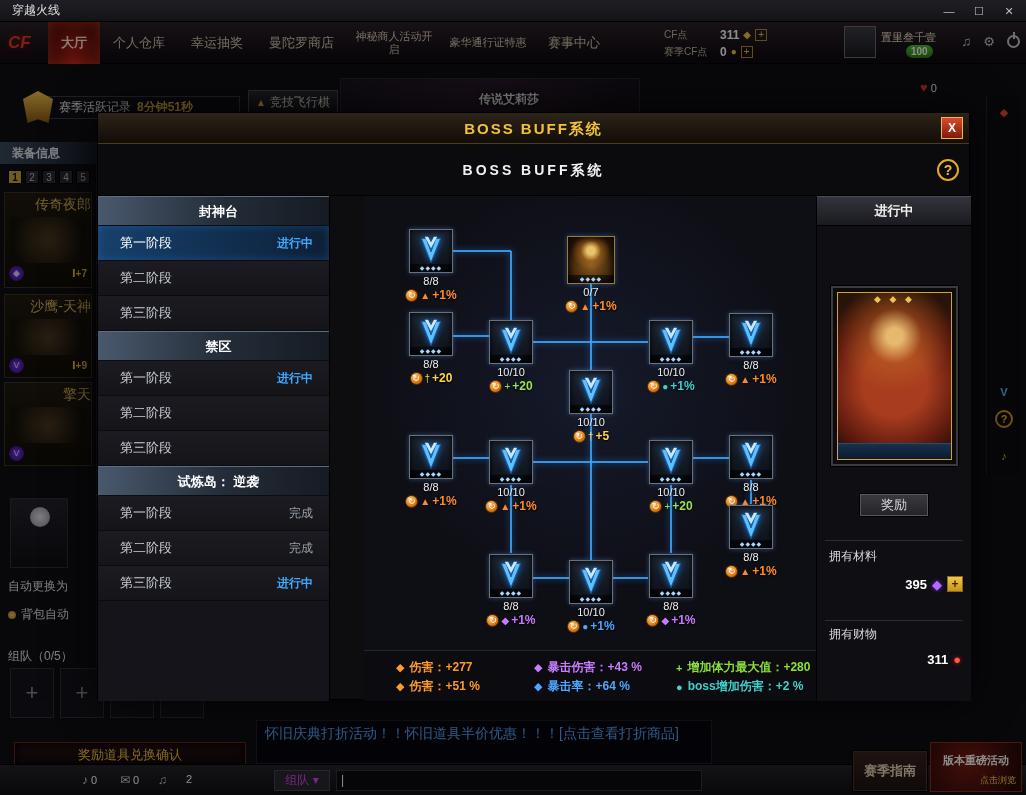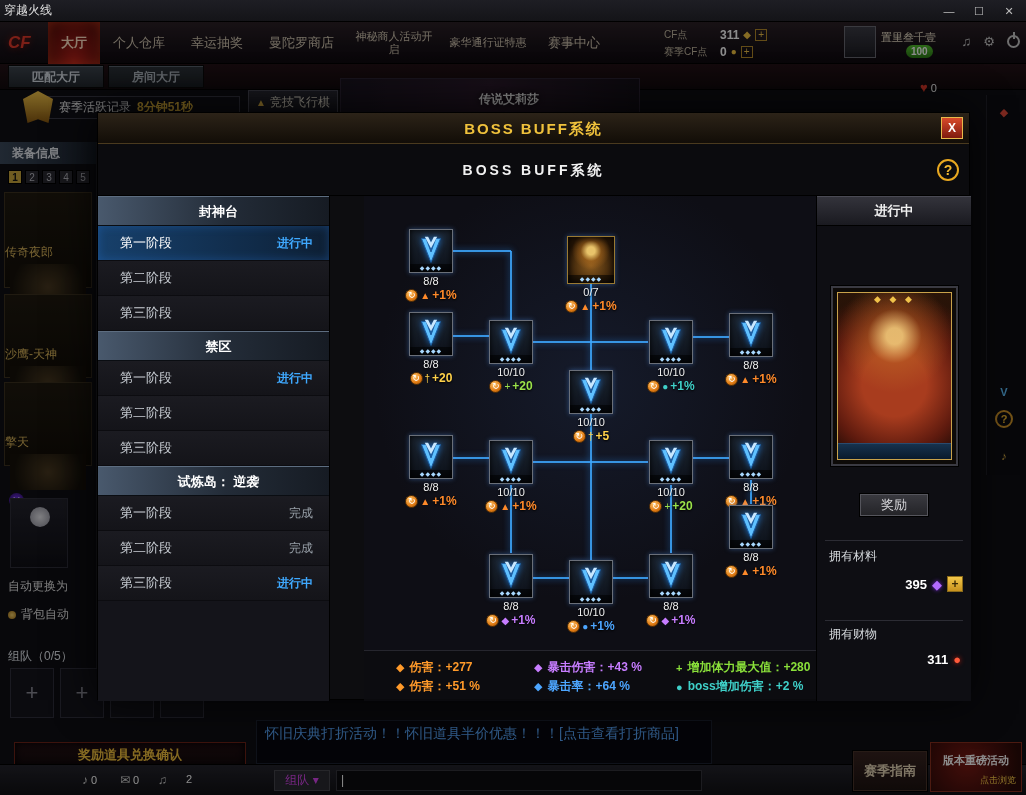--- a/index.html
+++ b/index.html
@@ -5,21 +5,21 @@
   * { box-sizing: border-box; margin: 0; padding: 0; }
   html,body { width:1026px; height:795px; }
   body {
     position: relative; overflow: hidden;
     background:#0a0a0c;
     font-family:"Liberation Sans","DejaVu Sans",sans-serif;
     color:#ddd;
   }
   
   #titlebar{position:absolute;left:0;top:0;width:1026px;height:22px;background:linear-gradient(#1e1e24,#141418);border-bottom:1px solid #000;z-index:30;display:flex;align-items:center;}
-  #titlebar .wtitle{font-size:12px;color:#e2e2e2;margin-left:4px;}
+  #titlebar .wtitle{font-size:12px;color:#e2e2e2;margin-left:12px;}
   .win-ctrls{position:absolute;right:2px;top:0;display:flex;}
   .win-btn{width:30px;height:22px;line-height:22px;text-align:center;color:#bdbdbd;font-size:11px;}
   
   #bg{position:absolute;left:0;top:22px;width:1026px;height:773px;background:#101014;}
   
   #nav{position:absolute;left:0;top:0;width:1026px;height:42px;background:linear-gradient(#2c2127,#181218 60%,#100b10);border-bottom:1px solid #000;}
   #cf-logo{position:absolute;left:8px;top:8px;width:38px;height:26px;color:#e23a2a;font-weight:bold;font-style:italic;font-size:17px;text-shadow:0 0 6px #801510;line-height:26px;}
   #nav-tabs{position:absolute;left:48px;top:0;height:42px;display:flex;}
   .nav-item{height:42px;display:flex;align-items:center;justify-content:center;padding:12px 13px;color:#d3c7b2;font-size:13px;text-align:center;line-height:1.2;}
   .nav-item.wrap{width:94px;padding:0 4px;font-size:11px;white-space:normal;}
@@ -61,35 +61,35 @@
   .si-v{top:288px;color:#5fc0ff;font-weight:bold;}
   .si-q{top:315px;color:#f0b830;border:2px solid #d4982a;border-radius:50%;line-height:14px;font-weight:bold;}
   .si-bell{top:352px;color:#e8b84a;}
   
   #equip-panel{position:absolute;left:0;top:120px;width:97px;height:560px;background:#0f0f15;border-right:1px solid #26262c;}
   #equip-header{height:22px;line-height:22px;padding-left:12px;font-size:12px;font-weight:bold;color:#e6eaf0;background:linear-gradient(90deg,#3c4a5c,#1a212c);}
   #equip-tabs{position:absolute;left:8px;top:28px;display:flex;gap:3px;}
   .eq-tab{width:14px;height:14px;font-size:10px;line-height:14px;text-align:center;background:#2a2a32;color:#b8b8c0;border:1px solid #000;}
   .eq-tab.sel{background:#caa83c;color:#141414;font-weight:bold;}
   .equip-card{position:absolute;left:4px;width:88px;background:linear-gradient(#201a10,#120e08);border:1px solid #3c3category;border:1px solid #3c3220;}
-  .equip-card .en{display:block;text-align:left;font-size:12px;color:#d8b35a;padding-top:3px;margin-top:48px;}
+  .equip-card .en{display:block;text-align:right;font-size:14px;color:#d8b35a;padding-top:3px;}
   .equip-card .art{height:46px;margin:3px 5px;background:radial-gradient(circle at 50% 50%,#4a3a22,#17120a 80%);}
   .equip-card .erow{display:flex;justify-content:space-between;align-items:center;padding:0 4px 3px 4px;}
   .vbadge{width:15px;height:15px;border-radius:50%;background:radial-gradient(#7a3aff,#2a0a5e);color:#e0d0ff;font-size:9px;text-align:center;line-height:15px;}
   .elevel{font-size:10px;color:#f0c24a;font-weight:bold;}
   #char-figure{position:absolute;left:10px;top:356px;width:58px;height:70px;background:linear-gradient(#23232d,#101016);border:1px solid #2e2e3a;}
   #char-figure::before{content:"";position:absolute;left:19px;top:8px;width:20px;height:20px;border-radius:50%;background:radial-gradient(#e8e8ee,#8a8a96);}
   #auto-change{position:absolute;left:8px;top:556px;font-size:12px;color:#e4e4e4;width:1000px;}
   #auto-bag{position:absolute;left:8px;top:584px;font-size:12px;color:#e4e4e4;display:flex;align-items:center;gap:5px;width:200px;}
   #auto-bag .dot{width:8px;height:8px;border-radius:50%;background:radial-gradient(#f4d06a,#a8761a);}
   
   #team-label{position:absolute;left:8px;top:626px;font-size:12px;color:#e4e8ee;}
   #team-slots{position:absolute;left:10px;top:646px;display:flex;gap:6px;}
   .slot{width:44px;height:50px;background:#15151c;border:1px solid #30303c;color:#8a8a96;font-size:22px;display:flex;align-items:center;justify-content:center;}
-  #reward-confirm{position:absolute;left:14px;top:720px;width:232px;height:26px;line-height:24px;text-align:center;background:linear-gradient(#241014,#120a0c);border:1px solid #6e2418;color:#f2c23e;font-size:13px;font-weight:bold;box-shadow:inset 0 0 8px #000;}
+  #reward-confirm{position:absolute;left:14px;top:720px;width:232px;height:26px;line-height:24px;text-align:center;background:linear-gradient(#241014,#120a0c);border:1px solid #6e2418;color:#f2c23e;font-size:13px;font-weight:normal;box-shadow:inset 0 0 8px #000;}
   #chat-area{position:absolute;left:256px;top:698px;width:456px;height:44px;background:rgba(6,8,14,.78);border:1px solid #1c2230;padding:4px 8px;}
   #chat-area .msg{font-size:14px;color:#5aa8ff;}
   
   #bottom-bar{position:absolute;left:0;top:742px;width:1026px;height:31px;background:linear-gradient(#24242c,#101014);border-top:1px solid #000;}
   .bb-ico{position:absolute;top:8px;display:flex;gap:3px;align-items:center;color:#cfcfcf;font-size:12px;}
   .bb-ct{color:#fff;font-size:11px;}
   #team-select{position:absolute;left:274px;top:5px;width:56px;height:21px;background:#2a2a32;border:1px solid #45454d;color:#d946ef;font-size:12px;line-height:19px;text-align:center;}
   #chat-input{position:absolute;left:336px;top:5px;width:366px;height:21px;background:#0c0c10;border:1px solid #33333b;color:#fff;font-size:12px;line-height:19px;padding-left:4px;}
   #season-guide{position:absolute;left:852px;top:728px;width:76px;height:42px;background:linear-gradient(#3a2522,#1c1210);border:1px solid #000;box-shadow:inset 0 0 0 1px #4a342a;color:#e8d8b8;font-weight:bold;font-size:13px;display:flex;align-items:center;justify-content:center;}
   #version-event{position:absolute;left:930px;top:720px;width:92px;height:50px;background:radial-gradient(circle at 40% 40%,#7a1a14,#2a0a08 85%);border:1px solid #8a3020;}
@@ -189,26 +189,20 @@
       <div id="avatar"></div>
       <span id="user-name">置里叁千壹</span>
       <span id="level-badge">100</span>
     </div>
     <div id="nav-icons">
       <span class="nav-ico">♫</span>
       <span class="nav-ico">⚙</span>
       <span class="power-ico"></span>
     </div>
   </div>
-  <div id="subnav">
-    <div id="subnav-tabs">
-        <div class="subtab">匹配大厅</div>
-        <div class="subtab dim2">房间大厅</div>
-      </div>
-  </div>
 
   <div id="season-box">
     <span id="season-badge"></span>
     <span class="sl">赛季活跃记录</span>
     <span class="sv">8分钟51秒</span>
   </div>
   <div id="flight-chess">
     <span class="fi">▲</span>
     <span>竞技飞行棋</span>
   </div>

